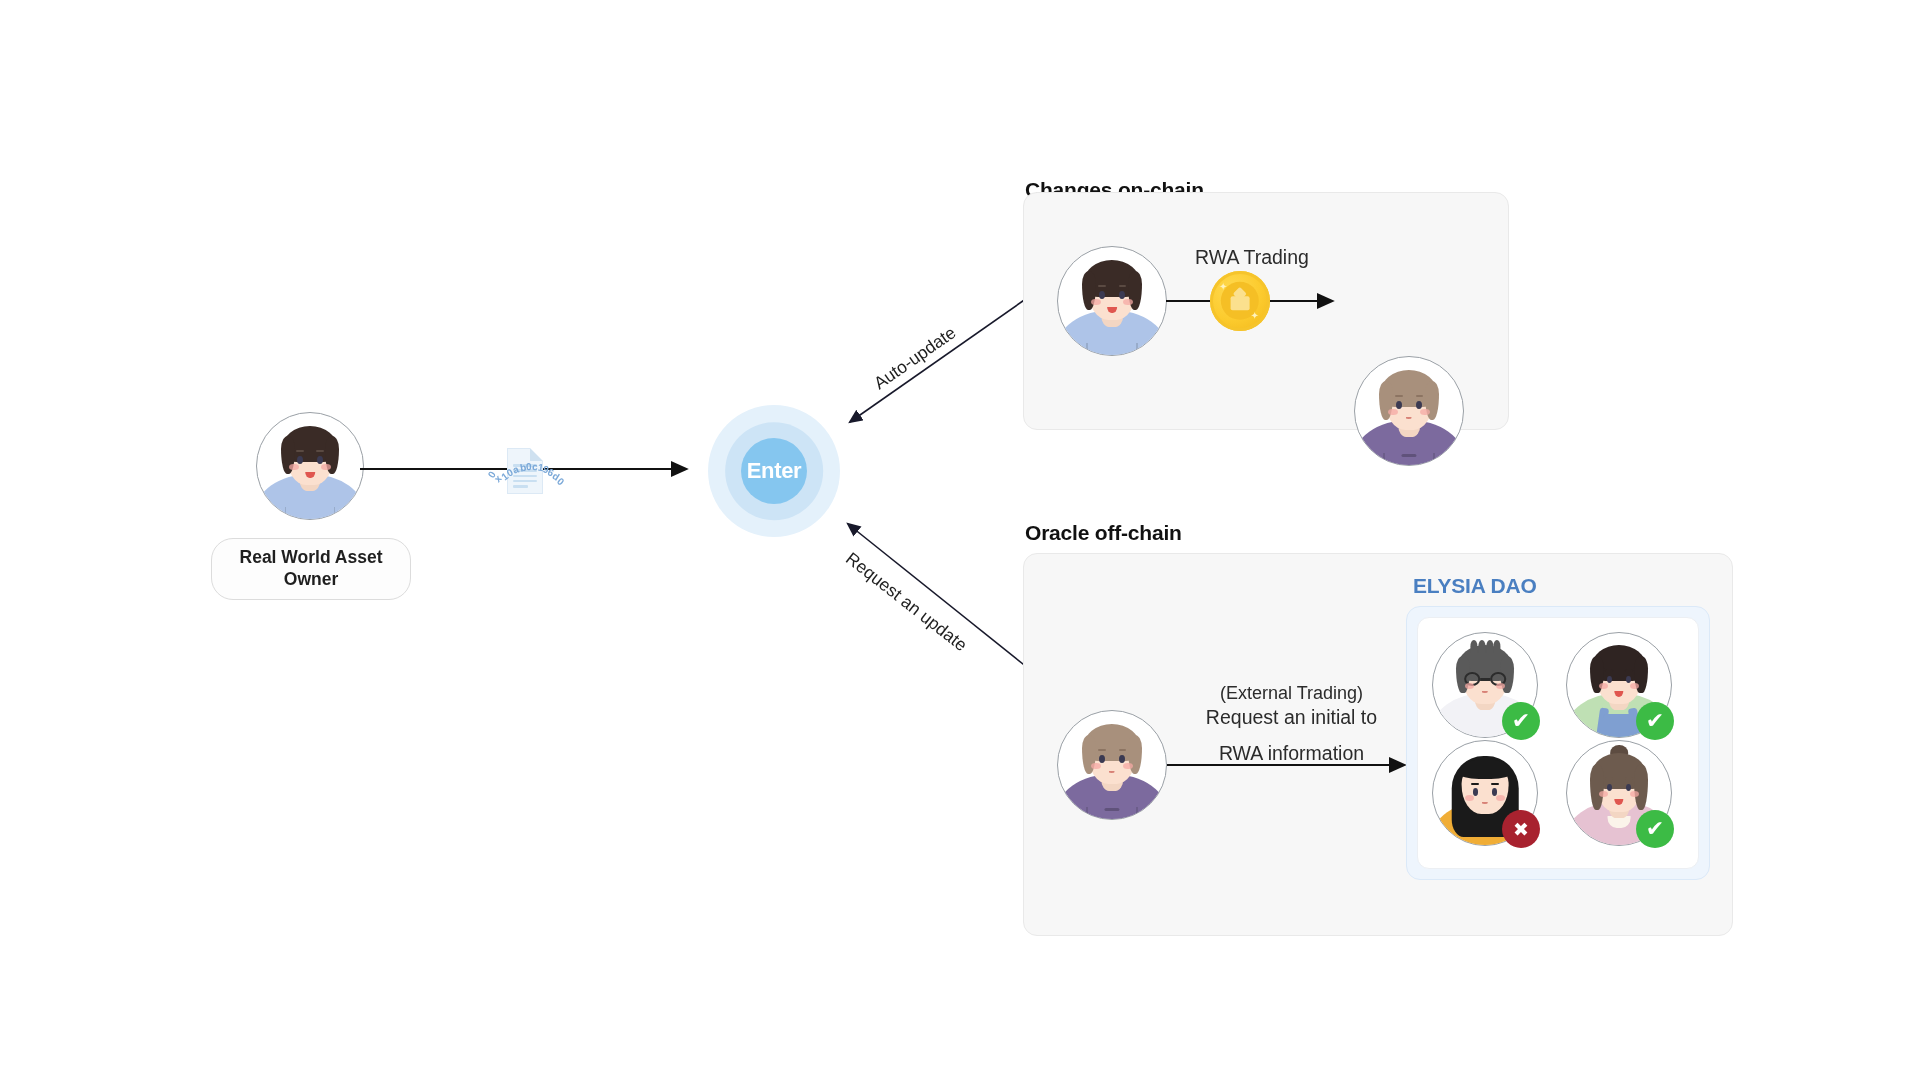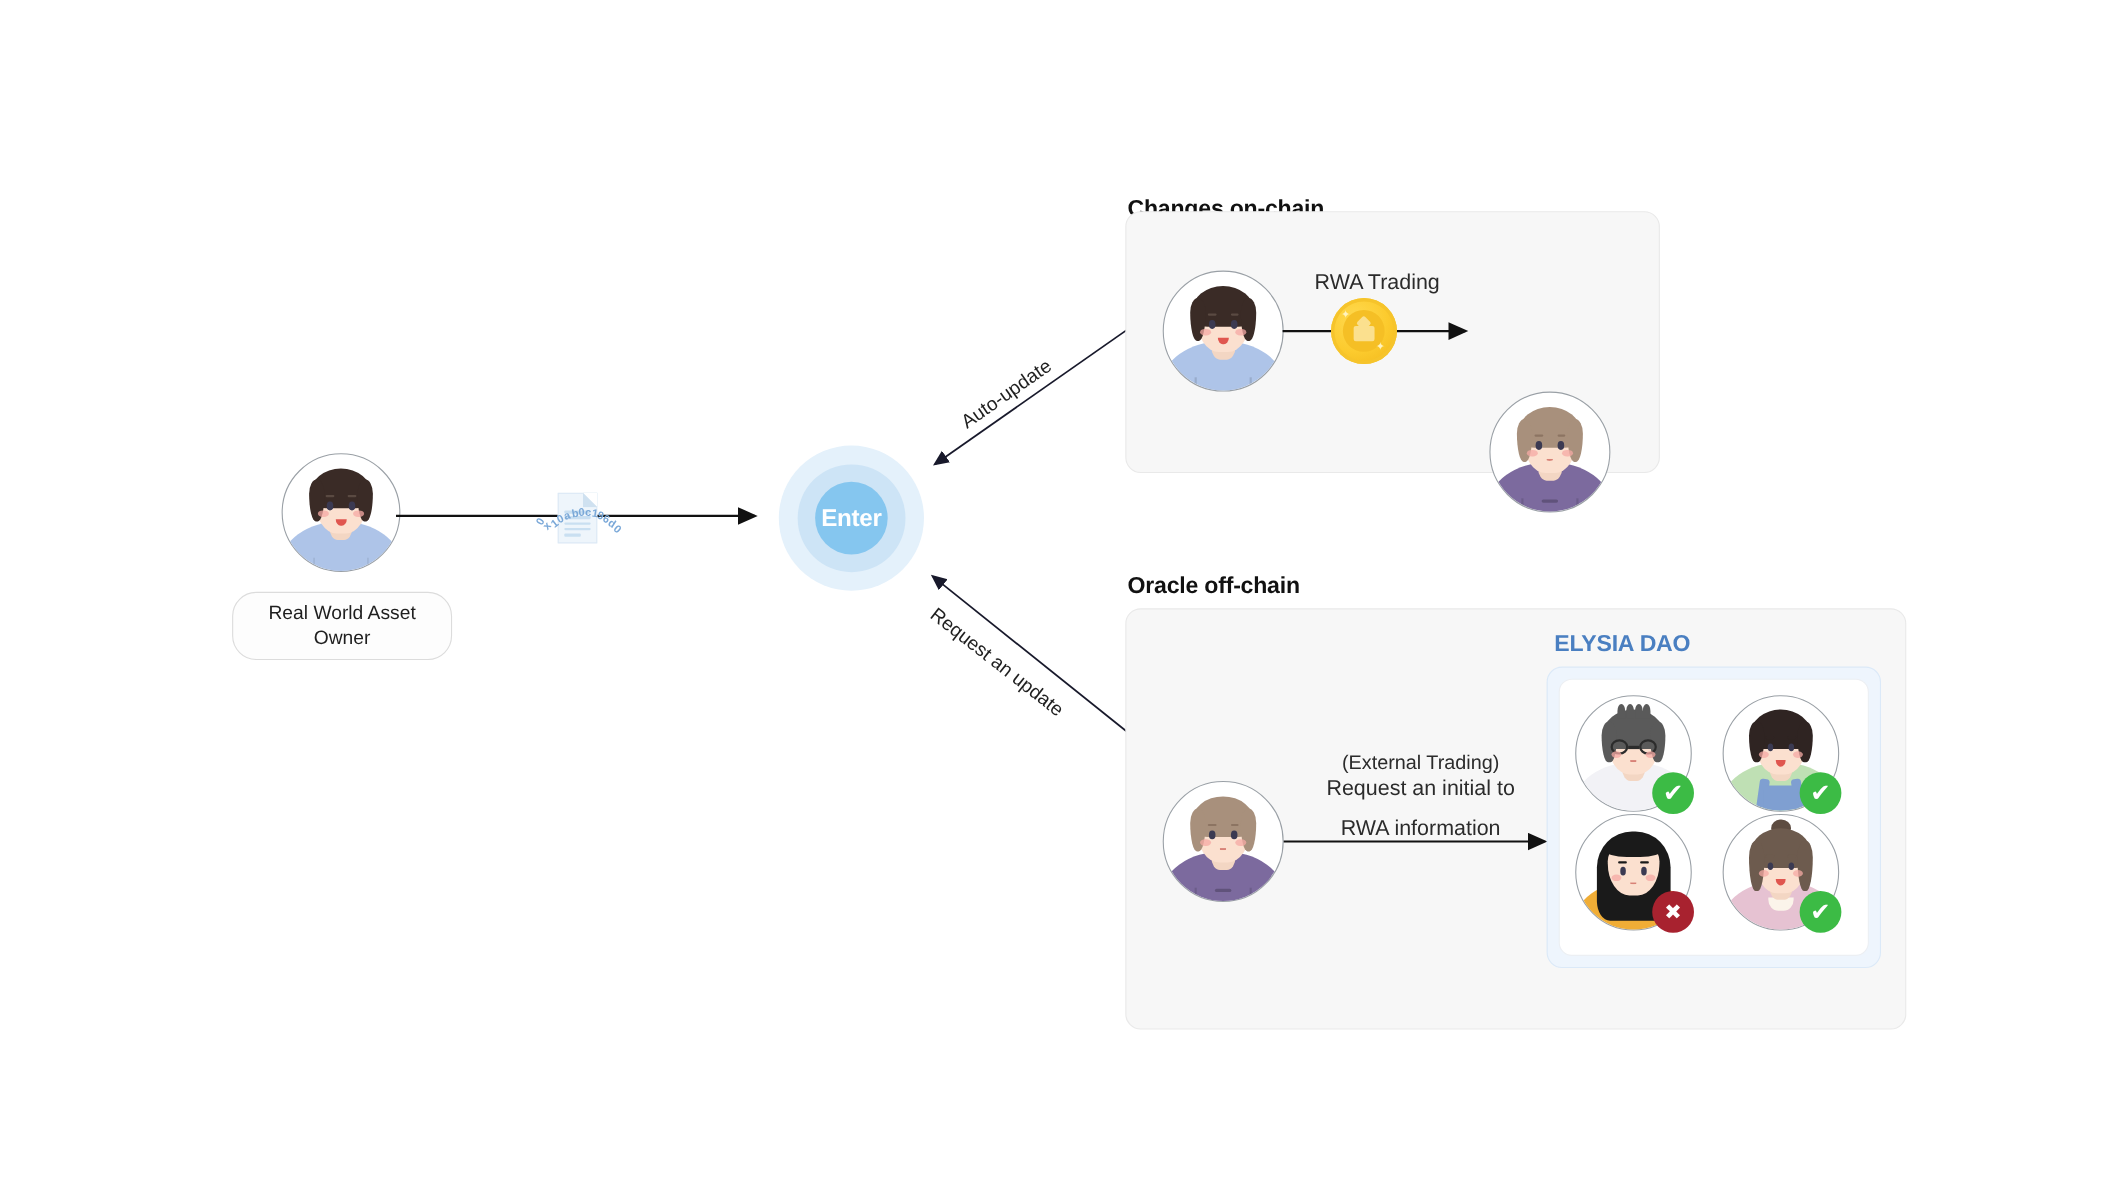--- a/index.html
+++ b/index.html
@@ -352,21 +352,21 @@
     <div class="av-hair-side r" style="background:#3a2b26;"></div>
     <div class="av-brow l"></div>
     <div class="av-brow r"></div>
     <div class="av-eye l"></div>
     <div class="av-eye r"></div>
     <div class="av-cheek l"></div>
     <div class="av-cheek r"></div>
     <div class="av-mouth"></div>
   </div>
 
-  <div class="pill" style="left:211px; top:538px; width:200px;">Real World Asset
+  <div class="pill" style="left:211px; top:538px; width:200px;font-weight:bold;">Real World Asset
 Owner</div>
 
 
   <svg class="arrow-svg" style="left:360px; top:452px;" width="340" height="34" viewBox="0 0 340 34">
     <defs>
       <marker id="ah" markerWidth="10" markerHeight="10" refX="7.6" refY="4" orient="auto">
         <path d="M0,0 L9,4 L0,8 z" fill="#111111"></path>
       </marker>
     </defs>
     <line x1="0" y1="17" x2="326" y2="17" stroke="#111111" stroke-width="2" marker-end="url(#ah)"></line>

